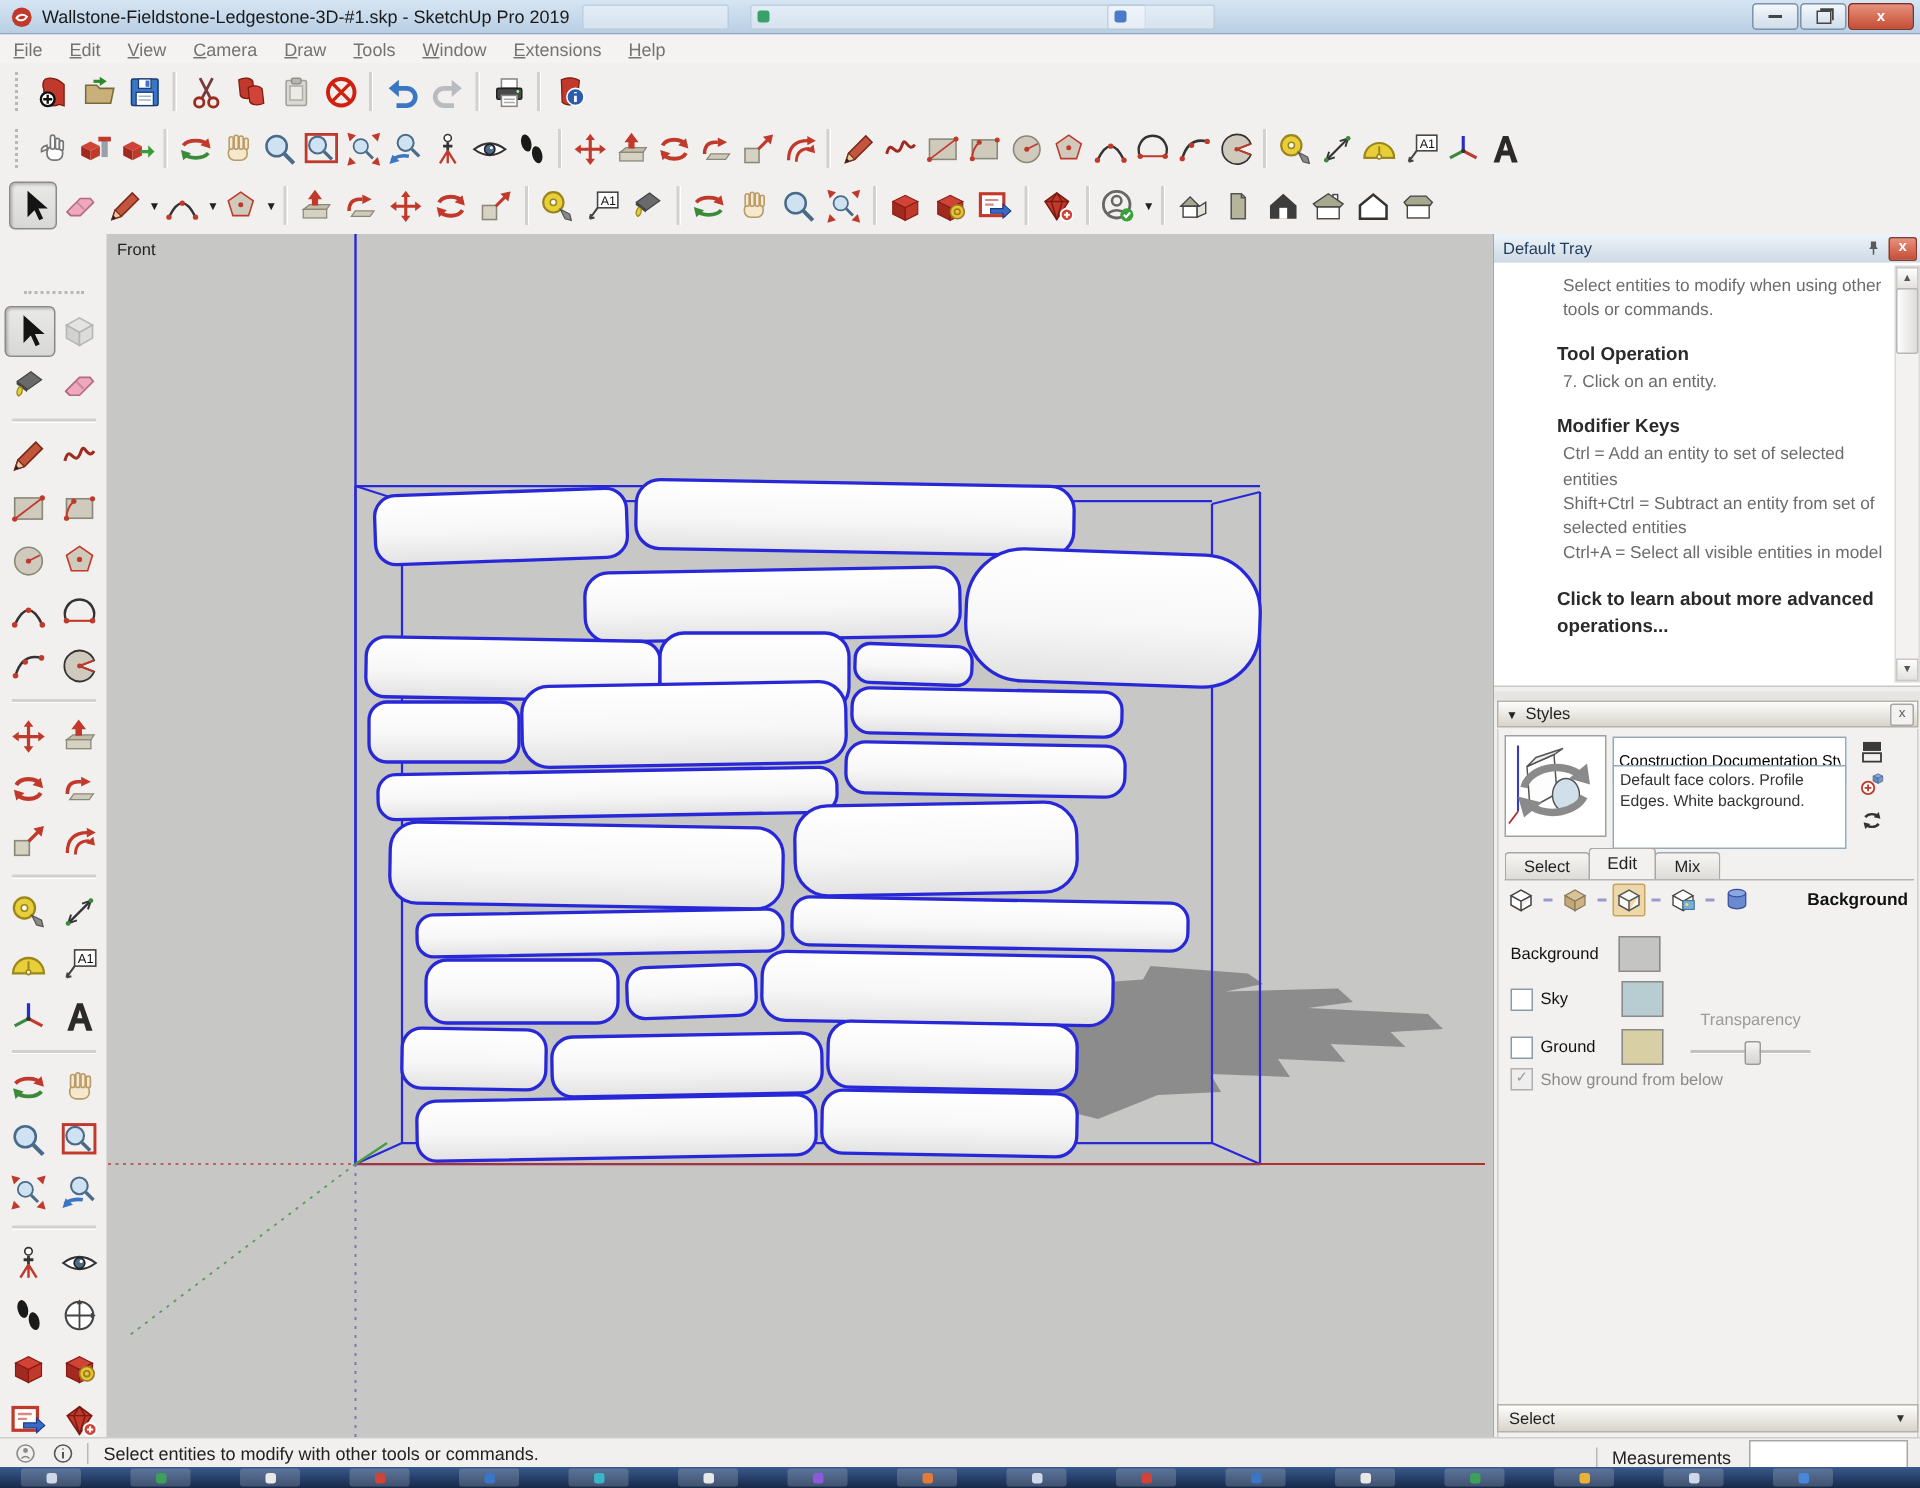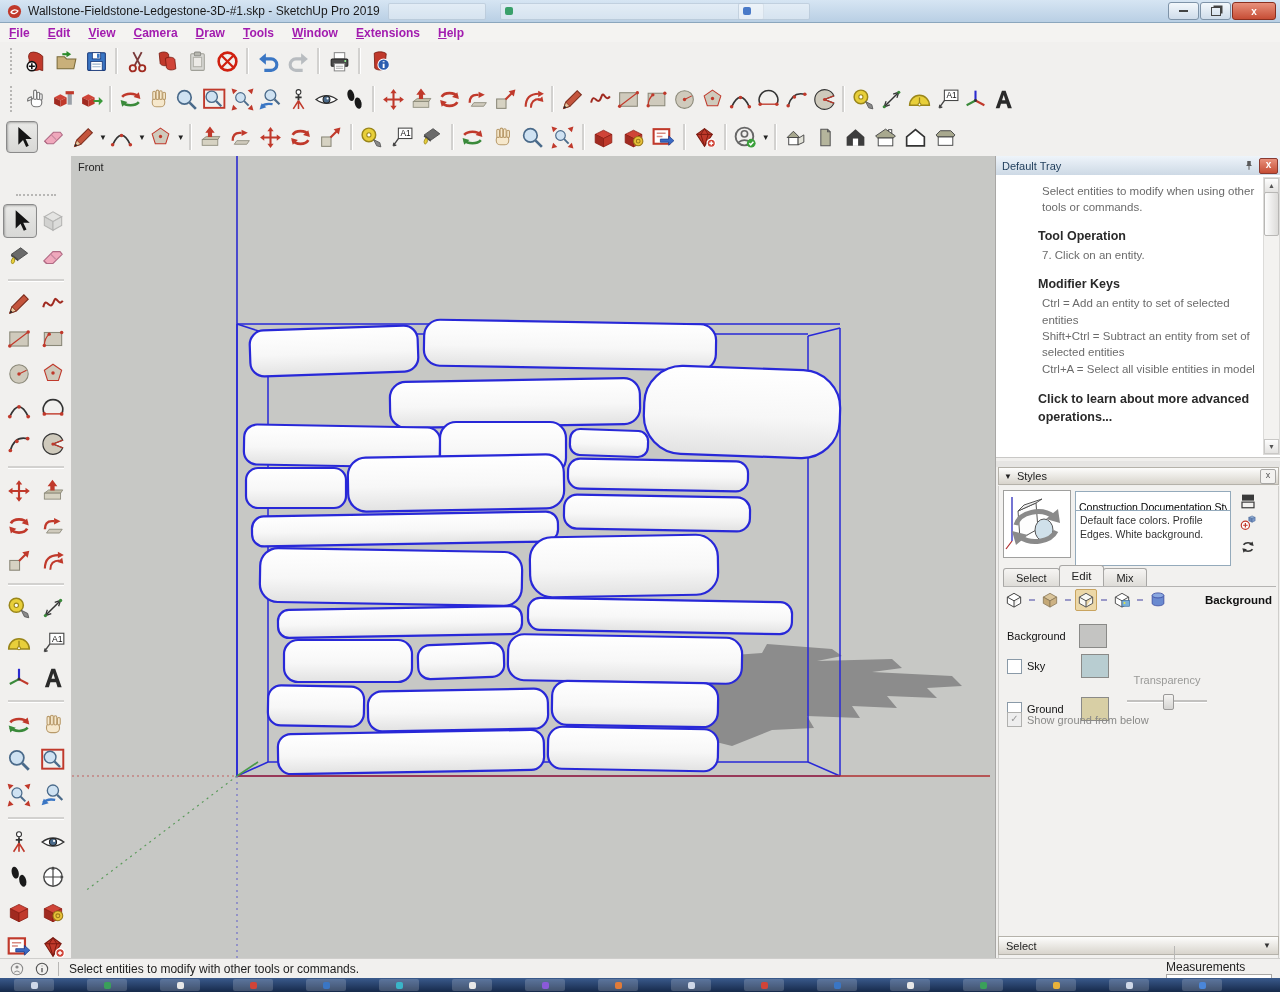--- a/index.html
+++ b/index.html
@@ -18,21 +18,21 @@
   #wincontrols{position:absolute;right:4px;top:2px;display:flex;gap:1px;}
   .wbtn{width:29px;height:16px;border:1px solid #7e93a8;border-radius:3px;
     background:linear-gradient(#f3f8fc,#cfdcea);display:flex;align-items:center;justify-content:center;
     font-size:10px;color:#333;cursor:default;}
   .wbtn.close{width:42px;background:linear-gradient(#e8917c,#c64d35);color:#fff;border-color:#8a2f1f;font-weight:bold;}
   .wbtn .restore-glyph{width:8px;height:7px;border:1px solid #444;box-shadow:2px -2px 0 -0.5px #444;}
 
   
   #menubar{position:absolute;left:0;top:23px;width:1280px;height:19px;background:#f4f3f1;
     border-bottom:1px solid #d9d8d6;display:flex;align-items:center;font-size:12px;}
-  .menu-item{display:inline-block;padding:1px 9px;color:#a21caf;font-weight:bold;}
+  .menu-item{display:inline-block;padding:1px 9px;color:#737373;}
   .menu-item::first-letter{text-decoration:underline;}
 
   
   .toolbar{position:absolute;left:0;width:1280px;background:#f1f0ee;display:flex;align-items:center;}
   #tb1{top:42px;height:38px;border-bottom:1px solid #e3e2e0;padding-left:10px;}
   #tb2{top:80px;height:38px;border-bottom:1px solid #e3e2e0;padding-left:10px;}
   #tb3{top:118px;height:38px;border-bottom:1px solid #c9c8c6;padding-left:6px;}
   .grip{width:3px;height:26px;border-left:2px dotted #b8b7b5;margin-right:6px;}
   .tbtn{position:relative;width:30px;height:30px;display:flex;align-items:center;justify-content:center;flex:0 0 auto;}
   .tbtn svg{width:25px;height:25px;}
@@ -127,21 +127,21 @@
     display:flex;align-items:center;color:#222;}
   #selectbar .t{padding-left:7px;}
   #selectbar .arr{margin-left:auto;margin-right:7px;font-size:8px;color:#333;}
 
   
   #statusbar{position:absolute;left:0;top:958px;width:1280px;height:20px;background:#f1f0ee;
     border-top:1px solid #cfcecc;display:flex;align-items:center;font-size:12px;color:#222;}
   #statusbar .sicon{width:16px;height:16px;margin-left:9px;}
   #statusbar .vsep{width:1px;height:14px;background:#b8b7b5;margin:0 8px;}
   #statusbar .msg{margin-left:2px;}
-  #measure-wrap{position:absolute;right:8px;display:flex;align-items:flex-start;flex-direction:column;}
+  #measure-wrap{position:absolute;right:8px;display:flex;align-items:flex-end;}
   #measure-wrap .vsep{margin-right:10px;}
   #measure-label{font-size:12px;color:#222;margin-right:12px;}
   #measure-input{width:100px;height:15px;border:1px solid #a8a7a5;background:#fff;font-size:11px;}
 
   
   #taskbar{position:absolute;left:0;top:978px;width:1280px;height:14px;
     background:linear-gradient(#3a5a8c,#16294a);display:flex;align-items:flex-start;gap:33px;padding-left:14px;}
   .tslot{width:40px;height:12px;margin-top:1px;background:rgba(255,255,255,.18);border-radius:2px;
     display:flex;align-items:center;justify-content:center;flex:0 0 auto;}
   .tslot .d{width:7px;height:7px;border-radius:2px;}
@@ -1331,21 +1331,21 @@
 
       <div class="opt-row" style="top:138px;">
         <span class="lbl" style="width:72px;">Background</span>
         <div class="swatch" id="sw-bg" style="background: rgb(196, 196, 194);"></div>
       </div>
       <div class="opt-row" style="top:168px;">
         <span class="cb"></span>
         <span class="lbl" style="width:54px;">Sky</span>
         <div class="swatch" id="sw-sky" style="background: rgb(184, 205, 209);"></div>
       </div>
-      <div class="opt-row" style="top:211px;">
+      <div class="opt-row" style="top:200px;">
         <span class="cb"></span>
         <span class="lbl" style="width:54px;">Ground</span>
         <div class="swatch" id="sw-ground" style="background: rgb(216, 207, 165);"></div>
       </div>
       <div id="transparency" style="top:188px;">
         <span class="lbl">Transparency</span>
         <div id="tslider">
             <div class="track"></div>
             <div class="thumb"></div>
           </div>

